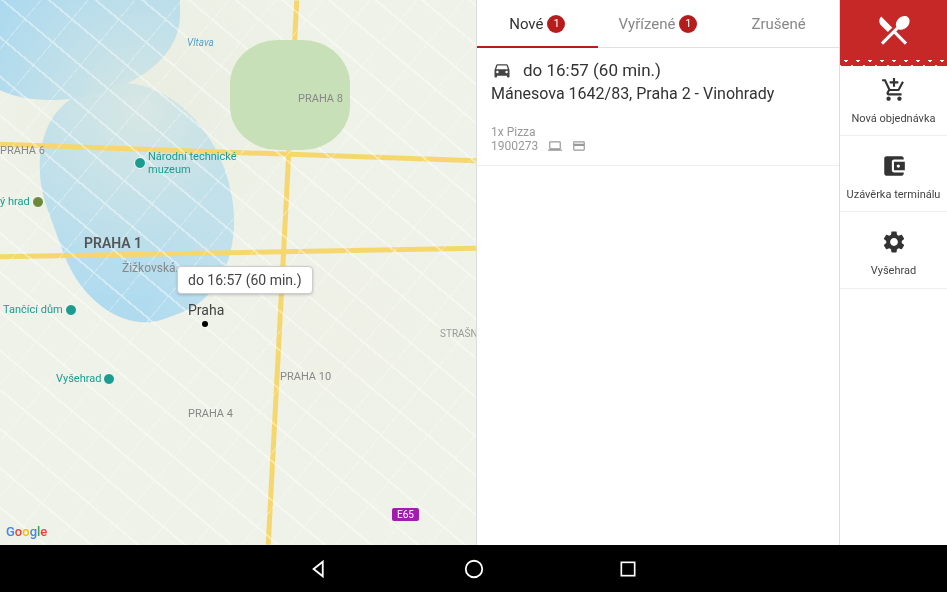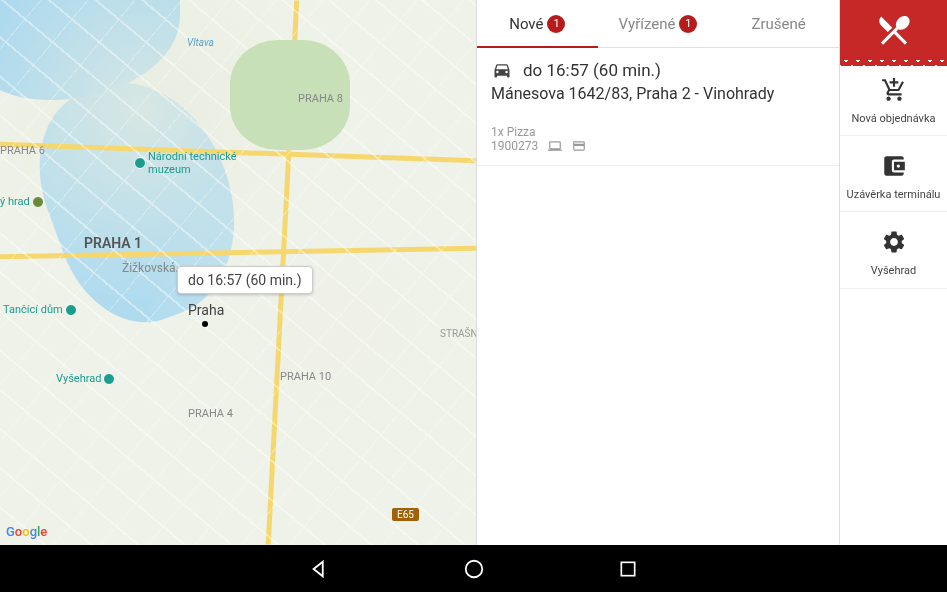--- a/index.html
+++ b/index.html
@@ -87,21 +87,21 @@
     </div>
     <div class="map-poi" style="left:56px;top:372px;">
       <span>Vyšehrad</span>
       <div class="poi-dot"></div>
     </div>
     <div class="map-poi" style="left:0px;top:195px;">
       <span>ý hrad</span>
       <div class="poi-dot" style="background:#6a8a3a;"></div>
     </div>
 
-    <div style="position:absolute;left:392px;top:508px;background:#a16207;color:#fff;font-size:10px;padding:1px 5px;border-radius:2px;">E65</div>
+    <div style="position:absolute;left:392px;top:508px;background:#a21caf;color:#fff;font-size:10px;padding:1px 5px;border-radius:2px;">E65</div>
 
     <div class="map-tooltip">do 16:57 (60 min.)</div>
     <div class="map-center-label">Praha</div>
     <div class="map-center-dot"></div>
 
     <div class="google-logo"><span>G</span><span>o</span><span>o</span><span>g</span><span>l</span><span>e</span></div>
   </div>
 
   <div class="orders-panel">
     <div class="tabs">

